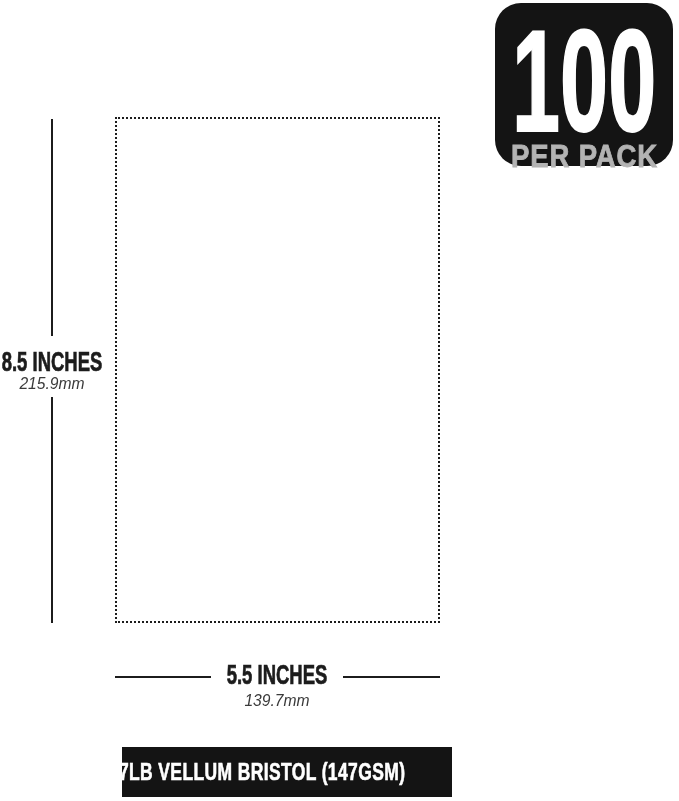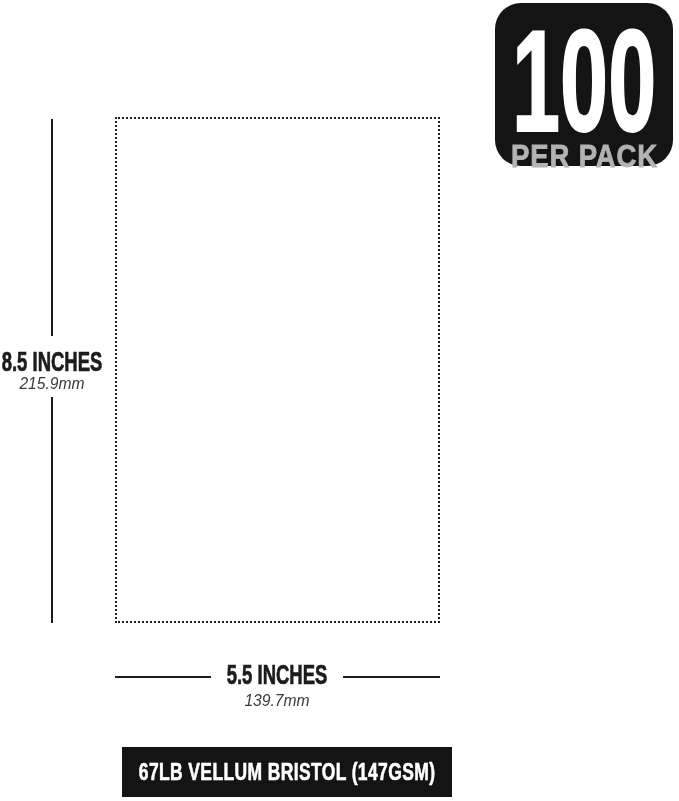--- a/index.html
+++ b/index.html
@@ -74,21 +74,21 @@
     white-space: nowrap;
     transform: scaleX(0.86);
     -webkit-text-stroke: 0.8px currentColor;
   }
 
   
   .footer {
     position: absolute; left: 122px; top: 747px;
     width: 330px; height: 50px;
     background: var(--footer-bg, #141414);
-    display: flex; align-items: center; justify-content: center;
+    display: flex; align-items: center; justify-content: flex-end;
   }
   .footer-text {
     color: #ffffff; font-weight: bold;
     font-size: 23px; line-height: 23px;
     letter-spacing: 0.5px;
     white-space: nowrap;
     transform: scaleX(0.76);
     -webkit-text-stroke: 0.6px #ffffff;
   }
 </style>

